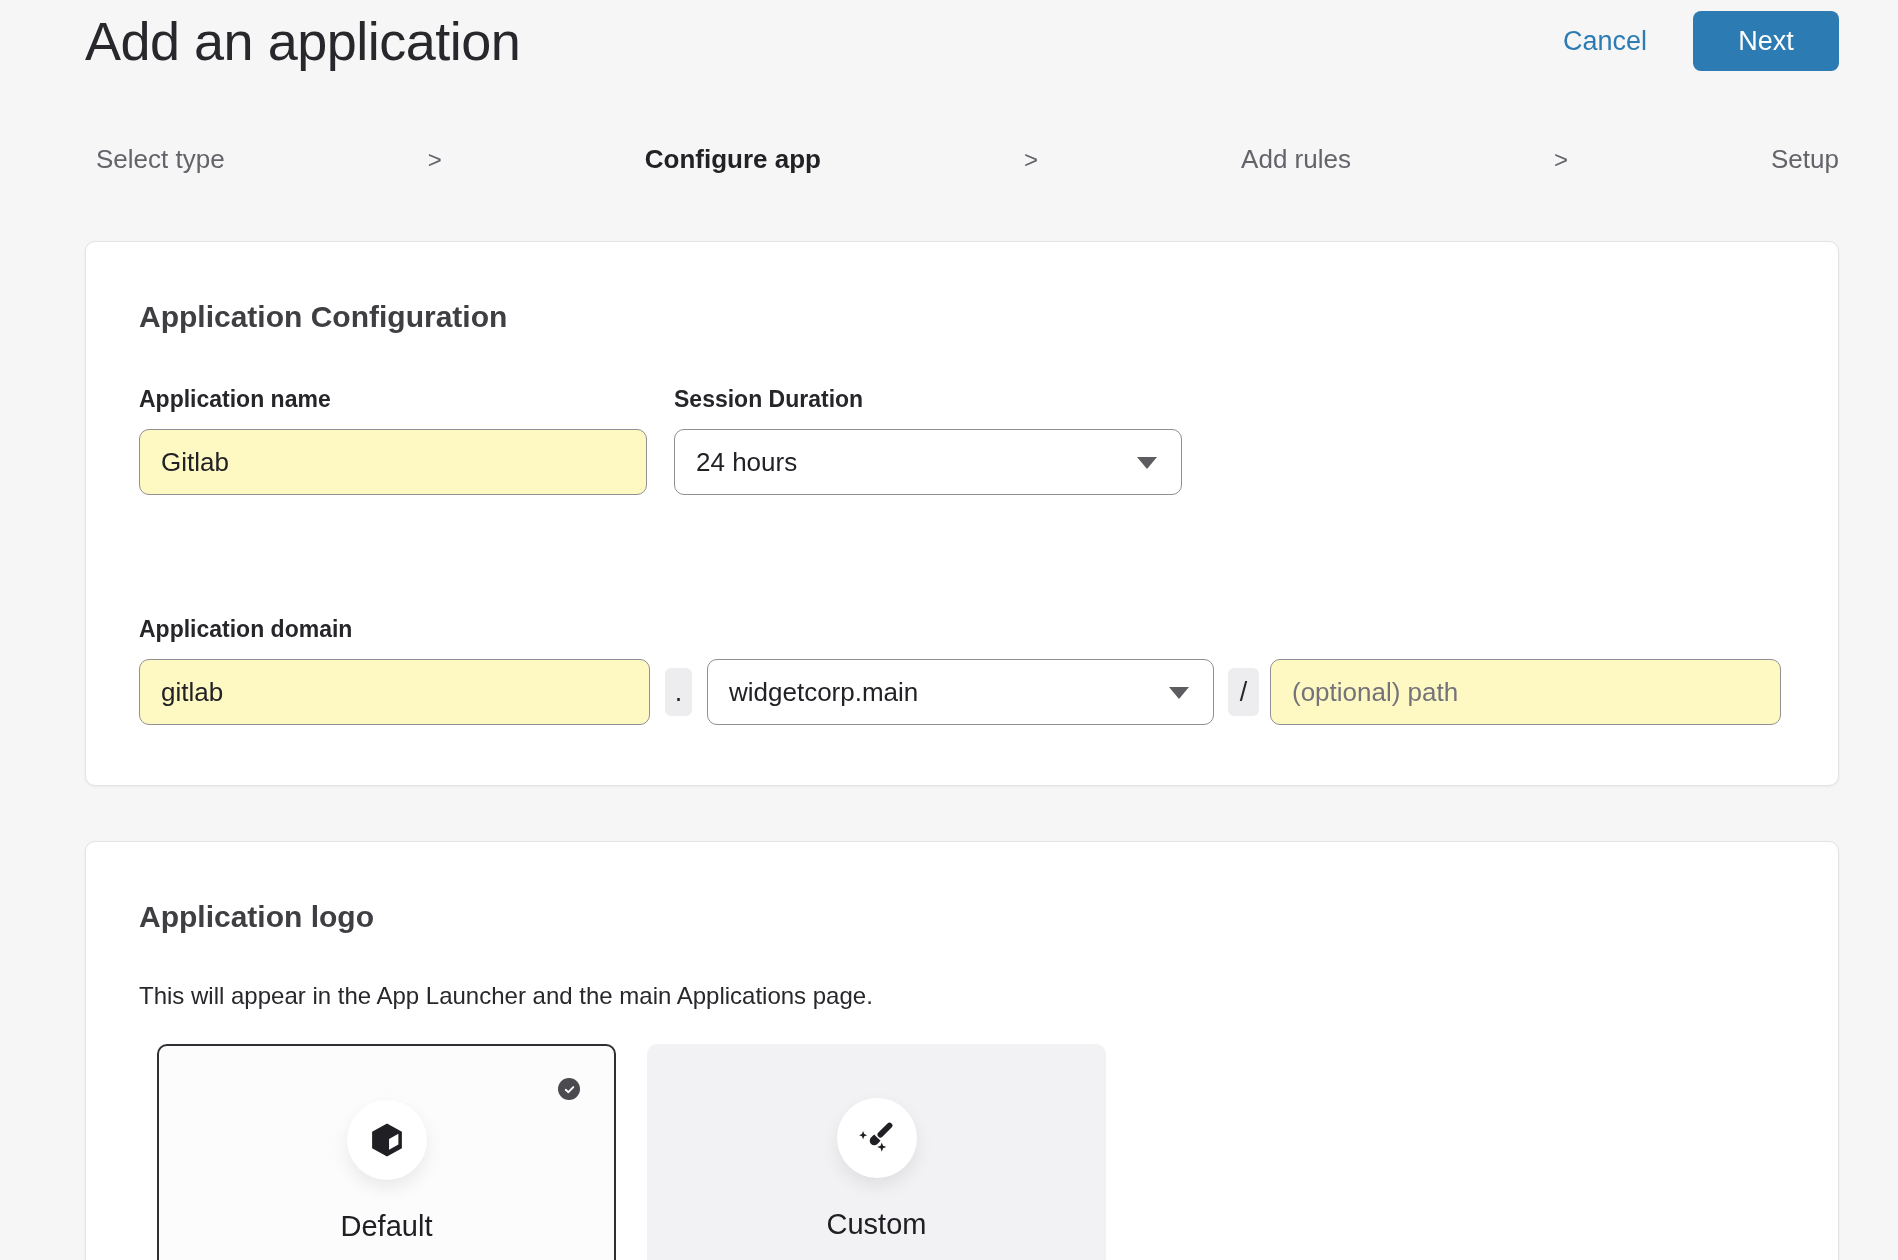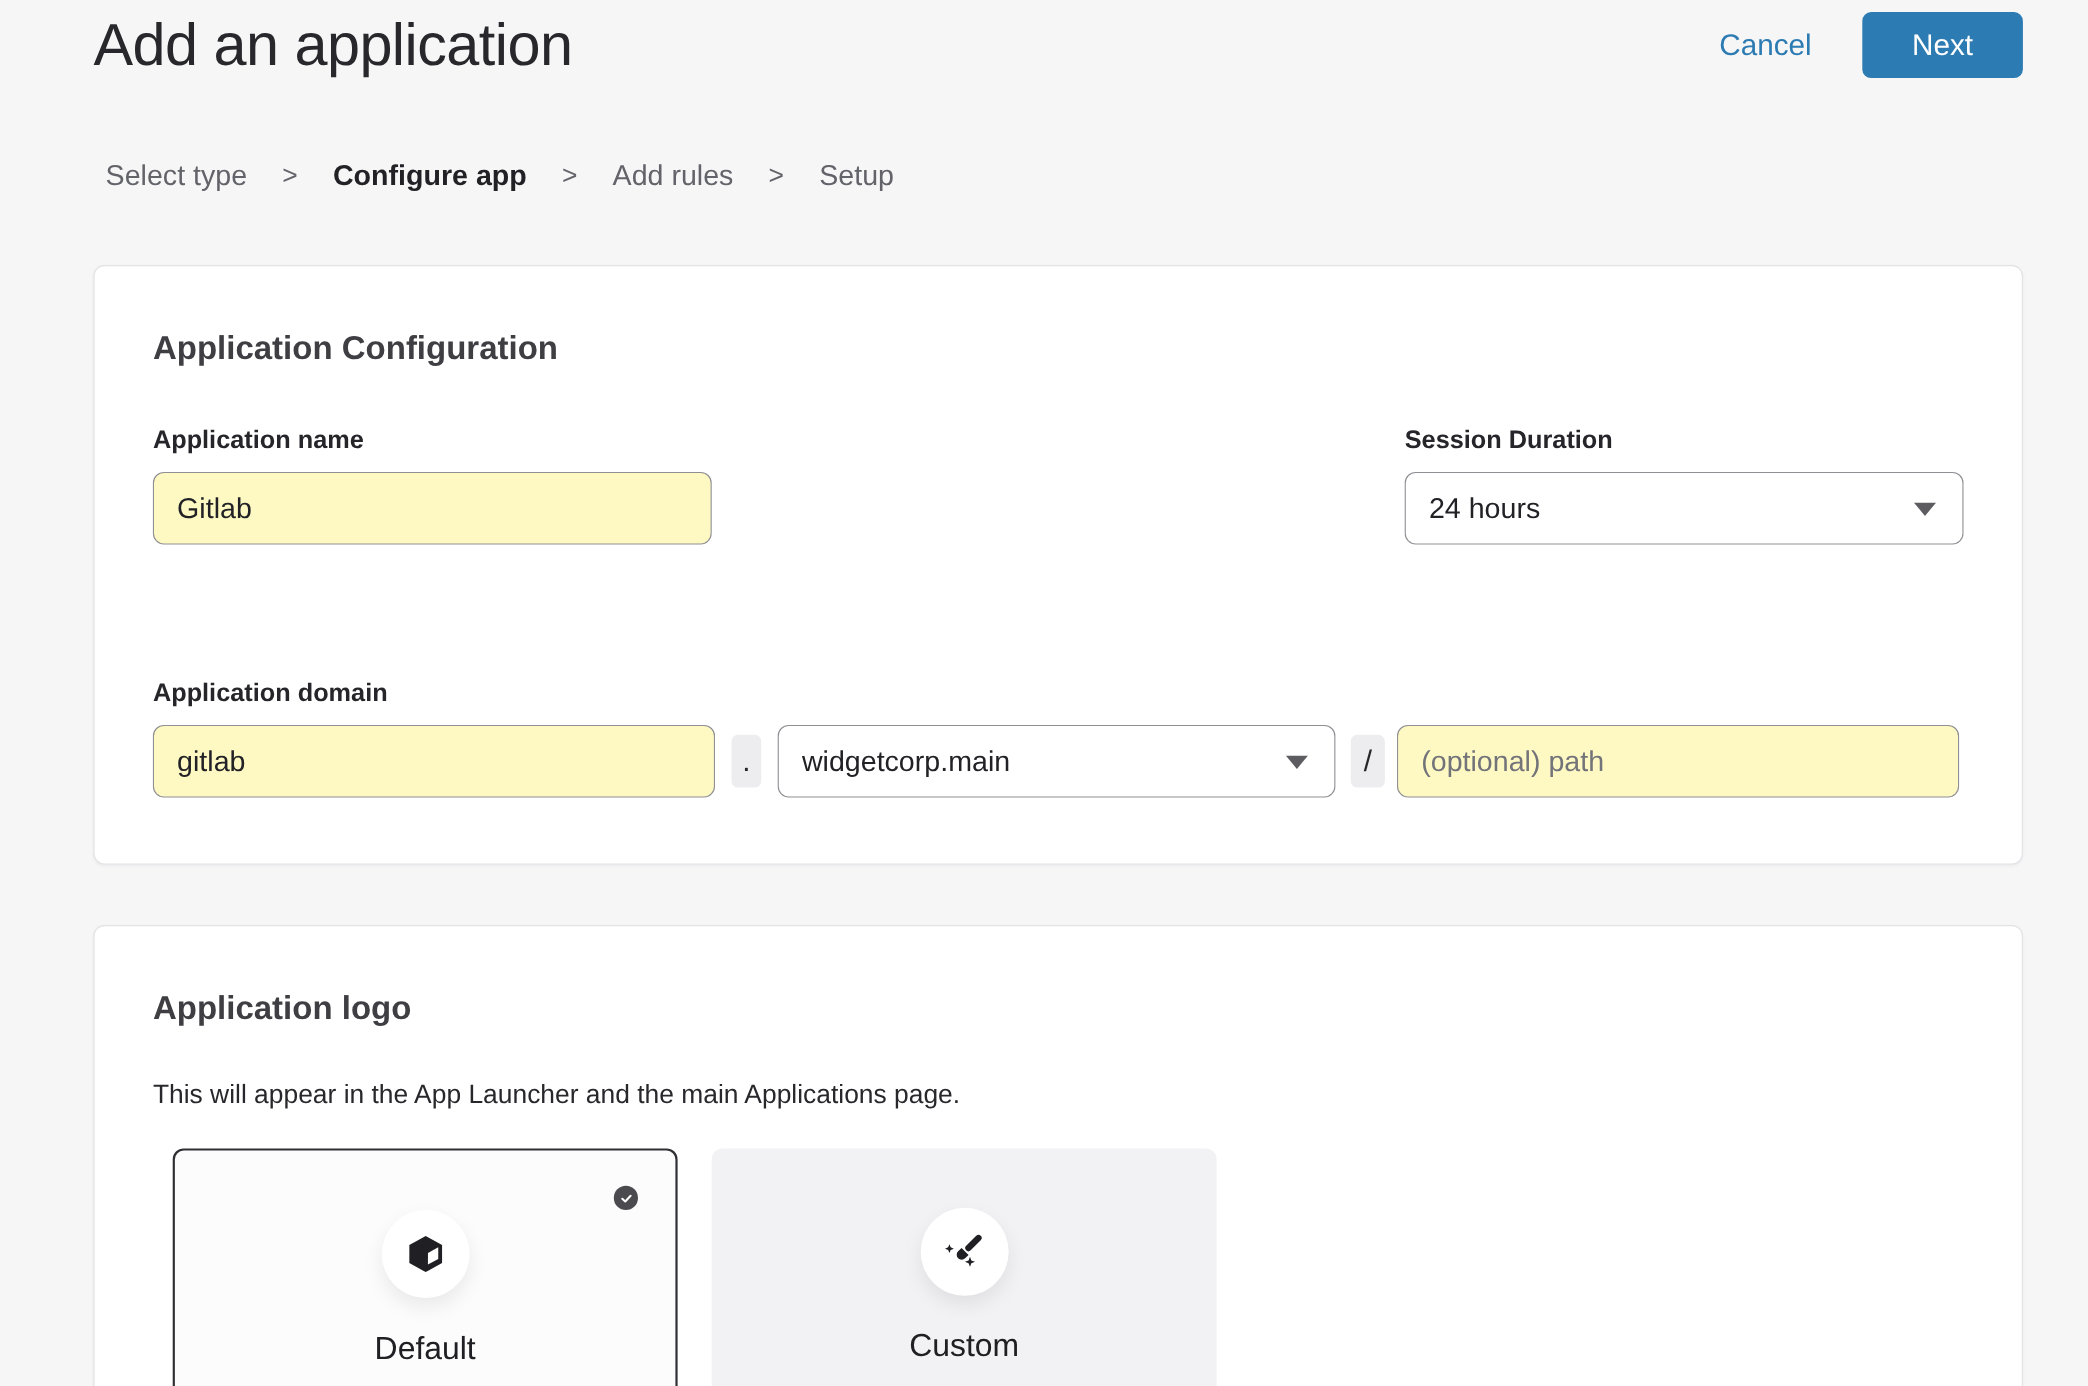--- a/index.html
+++ b/index.html
@@ -16,37 +16,37 @@
   .page-title { font-size:54px; font-weight:400; line-height:62px; color:#28282c; letter-spacing:-0.5px; }
   .header-actions { display:flex; align-items:center; }
   .cancel-link { font-size:27px; color:#2c7bb2; cursor:pointer; margin-right:46px; }
   .next-button {
     width:146px; height:60px; border:none; border-radius:8px;
     background:#2c7bb2; color:#ffffff; font-size:27px;
     font-family:"Liberation Sans", sans-serif; cursor:pointer;
   }
 
   
-  .breadcrumb { display:flex; align-items:center; gap:32px; margin-top:72px; padding-left:11px; font-size:26px; color:#63636a; }
+  .breadcrumb { display:flex; align-items:center; gap:32px; margin-top:72px; padding-left:11px; font-size:26px; color:#63636a;justify-content:space-between; }
   .breadcrumb .step { cursor:pointer; }
   .breadcrumb .step.active { font-weight:700; color:#222226; }
   .breadcrumb .sep { font-size:24px; color:#63636a; }
 
   
   .card {
     background:#ffffff; border:1px solid #e3e3e6; border-radius:10px;
     box-shadow:0 1px 3px rgba(26,26,30,0.05);
     padding:0 53px;
   }
   .card-config { margin-top:66px; height:545px; }
   .card-logo   { margin-top:55px; height:600px; overflow:hidden; }
   .card-title { font-size:30px; font-weight:700; color:#3e3e43; padding-top:58px; }
 
   
-  .form-row { display:flex; gap:27px; margin-top:52px;justify-content:space-between; }
+  .form-row { display:flex; gap:27px; margin-top:52px; }
   .field { width:508px; }
   .field-label { display:block; font-size:23px; font-weight:700; color:#26262a; line-height:27px; margin-bottom:16px; }
   .text-input {
     width:100%; height:66px; border:1.5px solid #8f8f94; border-radius:10px;
     background:#fef9c3; font-size:26px; font-family:"Liberation Sans", sans-serif;
     color:#222226; padding:0 21px; outline:none;
   }
   .text-input::placeholder { color:#73737a; }
   .select {
     position:relative; height:66px; border:1.5px solid #8f8f94; border-radius:10px;

